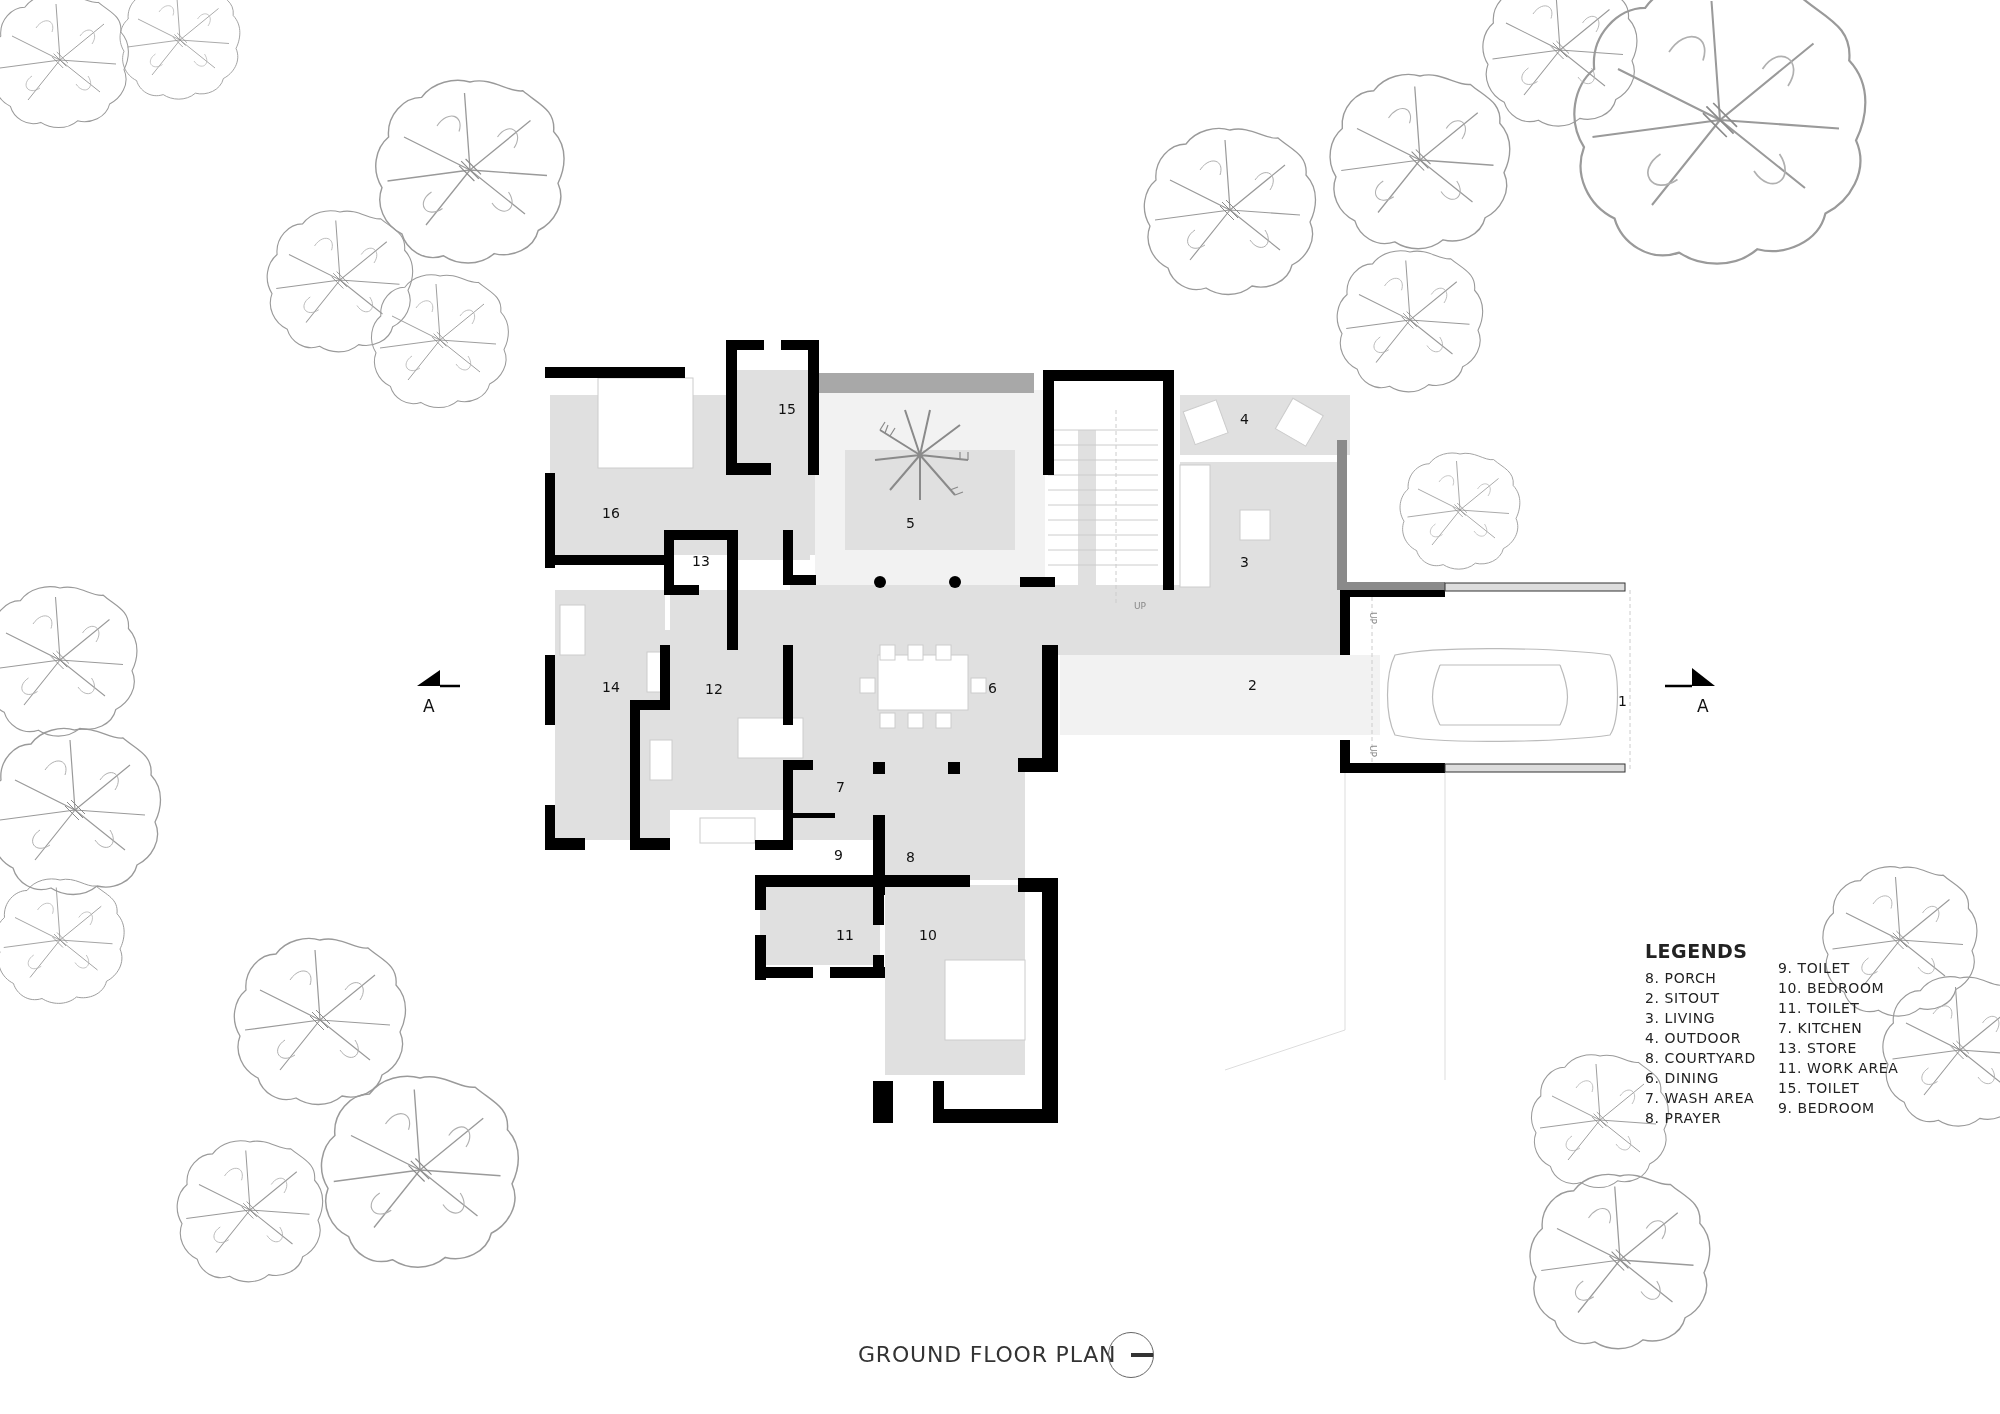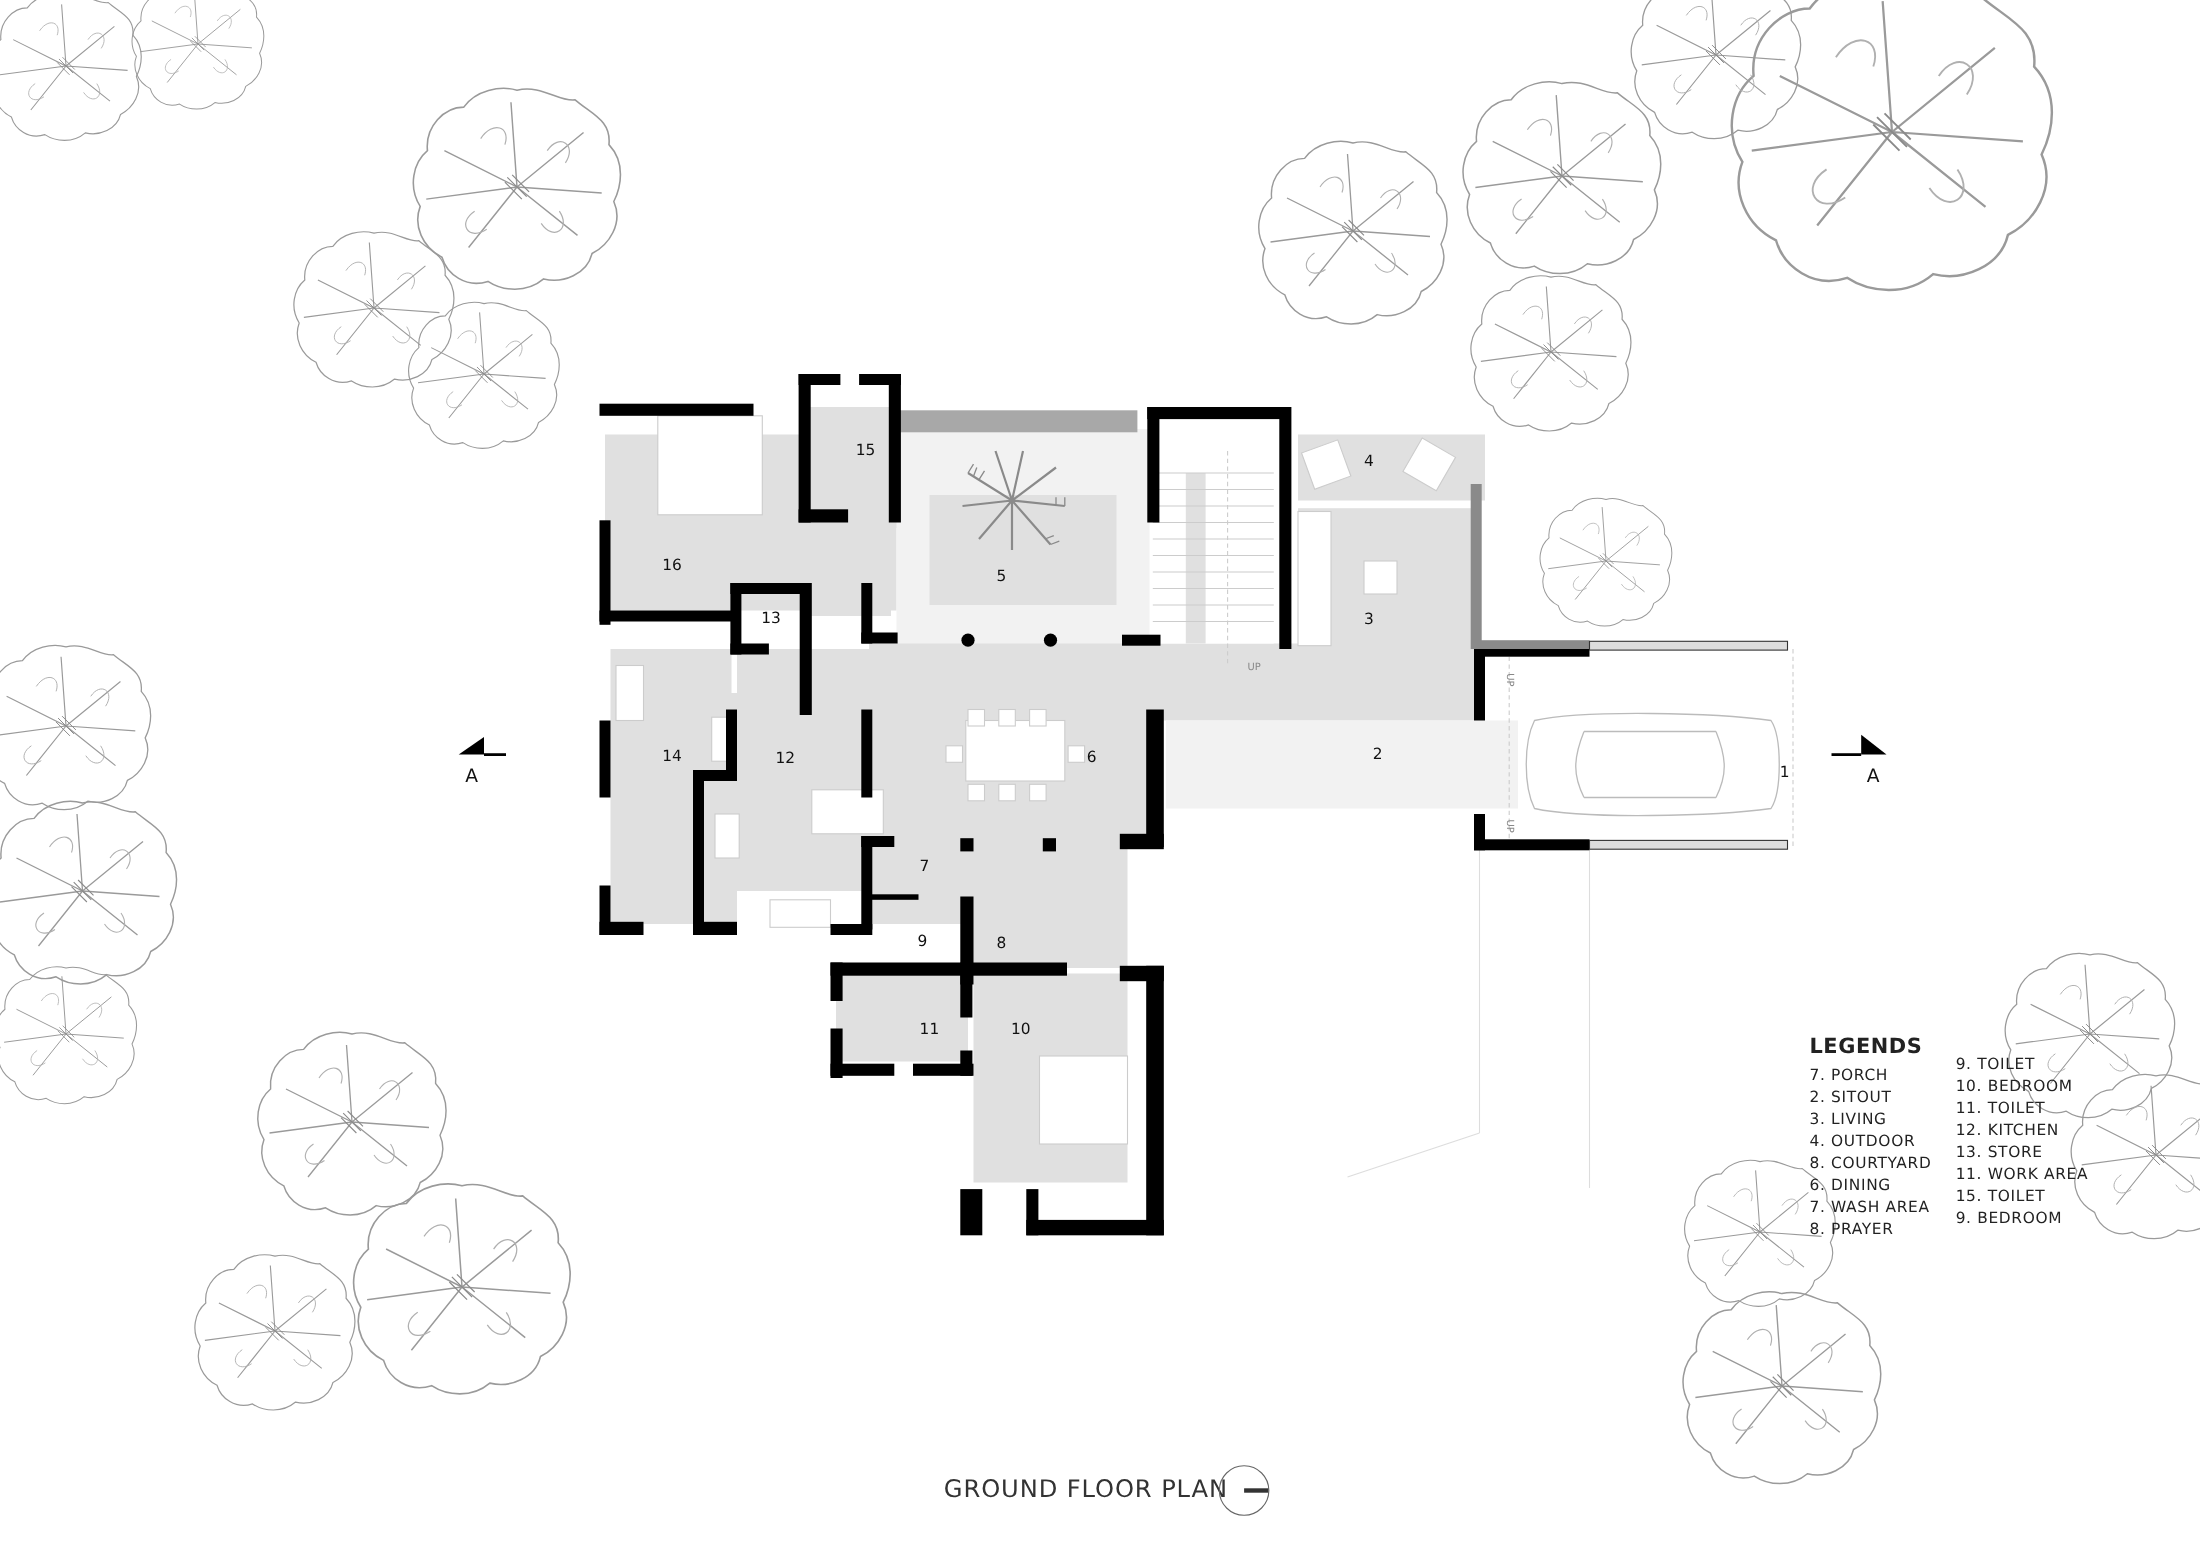--- a/index.html
+++ b/index.html
@@ -240,34 +240,34 @@
   </g>
 </svg>
 
 <span class="sec-label" style="left:423px;top:696px;">A</span>
 <span class="sec-label" style="left:1697px;top:696px;">A</span>
 
 <div class="legend">
   <h3>LEGENDS</h3>
   <div class="cols">
     <ul>
-      <li>7. PORCH</li>
+      <li>8. PORCH</li>
       <li>2. SITOUT</li>
       <li>3. LIVING</li>
       <li>4. OUTDOOR</li>
       <li>8. COURTYARD</li>
       <li>6. DINING</li>
       <li>7. WASH AREA</li>
       <li>8.  PRAYER</li>
     </ul>
     <ul style="margin-top:-10px;">
       <li>9. TOILET</li>
       <li>10. BEDROOM</li>
       <li>11. TOILET</li>
-      <li>12. KITCHEN</li>
+      <li>7. KITCHEN</li>
       <li>13. STORE</li>
       <li>11. WORK AREA</li>
       <li>15. TOILET</li>
       <li>9. BEDROOM</li>
     </ul>
   </div>
 </div>
 
 <div class="title">GROUND FLOOR PLAN</div>
 <div class="north">

